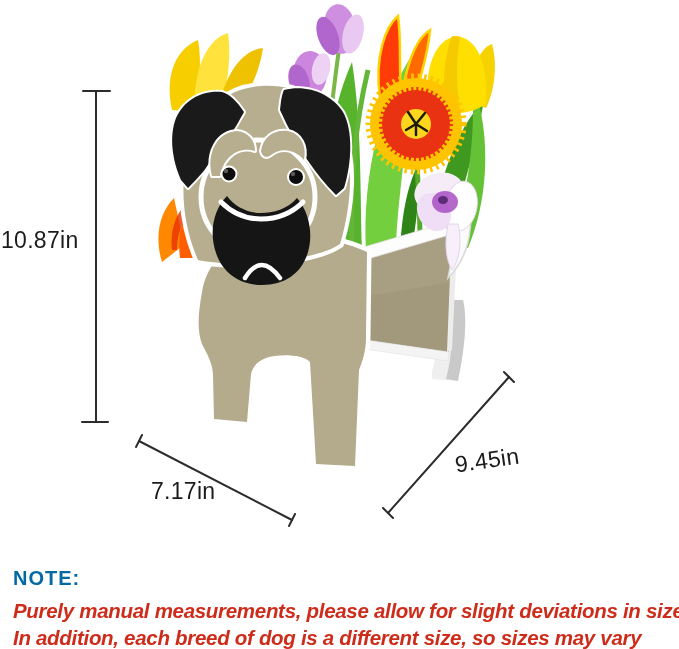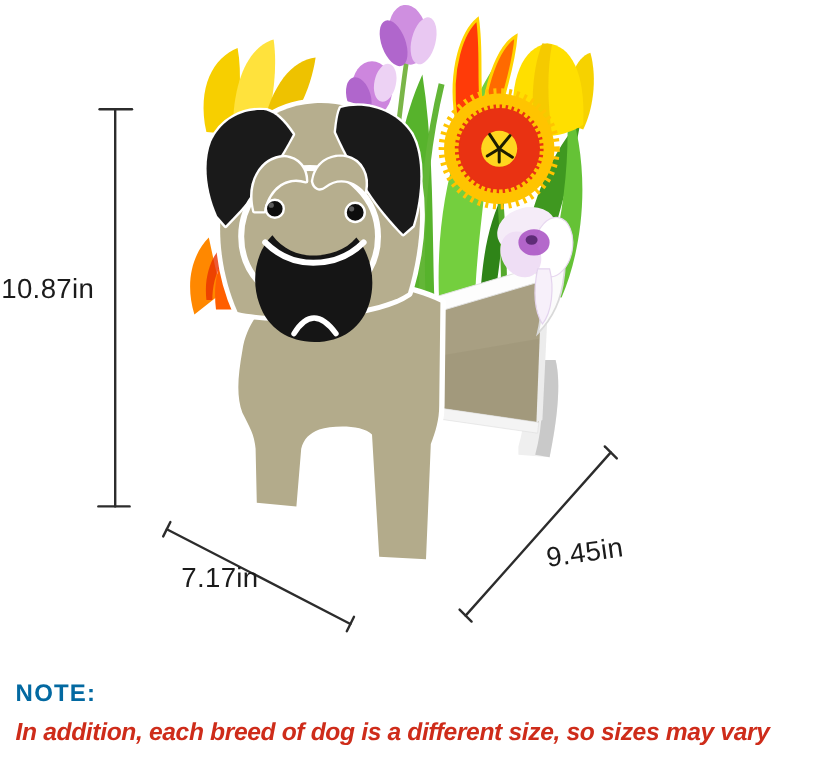--- a/index.html
+++ b/index.html
@@ -6,21 +6,21 @@
   #stage{
     position:relative;width:679px;height:649px;overflow:hidden;
     background:#ffffff;font-family:Liberation Sans, sans-serif;
   }
   #art{position:absolute;left:0;top:0;}
   .dim-label{
     position:absolute;color:#1b1b1b;font-size:23px;font-weight:400;
     letter-spacing:.3px;white-space:nowrap;
   }
   #dim-height{left:1px;top:227px;}
-  #dim-width{left:151px;top:468px;}
+  #dim-width{left:151px;top:478px;}
   #dim-depth{left:455px;top:447px;transform:rotate(-8deg);}
   #note{position:absolute;left:13px;top:567px;width:660px;}
   #note-heading{
     color:#0369a1;font-size:20px;font-weight:700;letter-spacing:1px;
     margin:0 0 7px 0;
   }
   .note-line{
     color:#ce2c1a;font-size:20.5px;font-style:italic;font-weight:700;
     line-height:27px;white-space:nowrap;letter-spacing:-0.3px;
   }
@@ -163,16 +163,17 @@
       </g>
     </g>
   </svg>
 
   <div id="dim-height" class="dim-label">10.87in</div>
   <div id="dim-width" class="dim-label">7.17in</div>
   <div id="dim-depth" class="dim-label">9.45in</div>
 
   <div id="note">
     <div id="note-heading">NOTE:</div>
+    <div class="note-line">Purely manual measurements, please allow for slight deviations in size</div>
     <div class="note-line">In addition, each breed of dog is a different size, so sizes may vary</div>
   </div>
 
 </div>
 
 </body></html>

